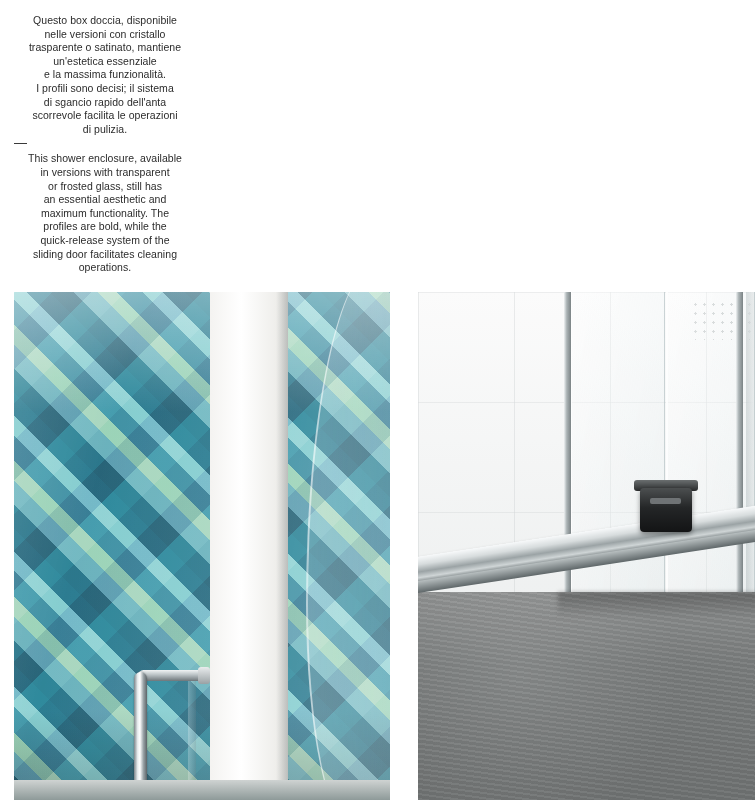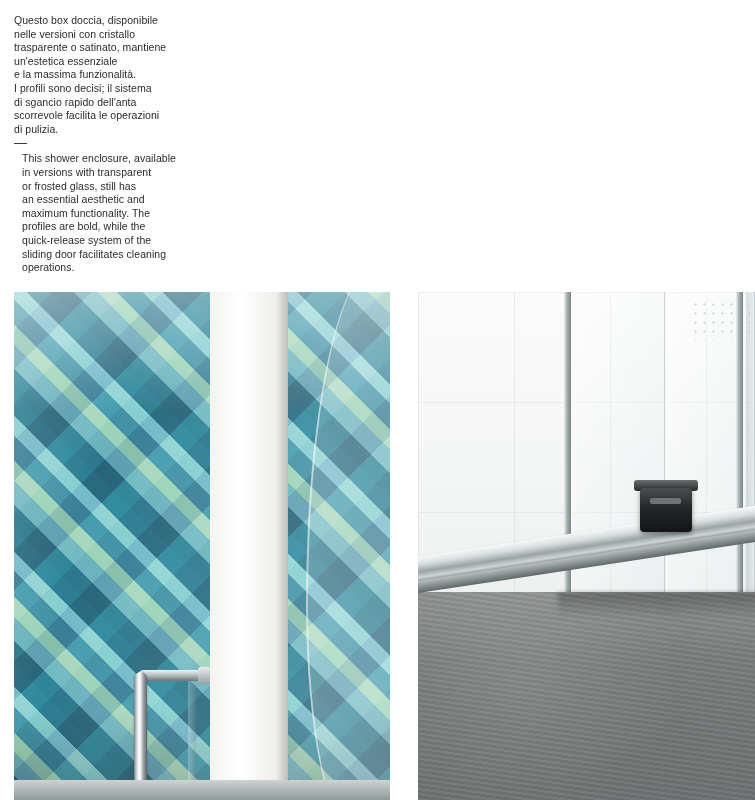--- a/index.html
+++ b/index.html
@@ -14,20 +14,21 @@
     font-family: "Liberation Sans", sans-serif;
     overflow: hidden;
   }
 
   
   .text-block {
     position: absolute;
     left: 14px;
     top: 14px;
     width: 182px;
+    text-align: center;
   }
   .para {
     font-size: 10.5px;
     line-height: 13.6px;
     color: #2b2b2b;
     letter-spacing: 0.05px;
     white-space: pre-line;
   }
   .para.it {
     margin: 0;

